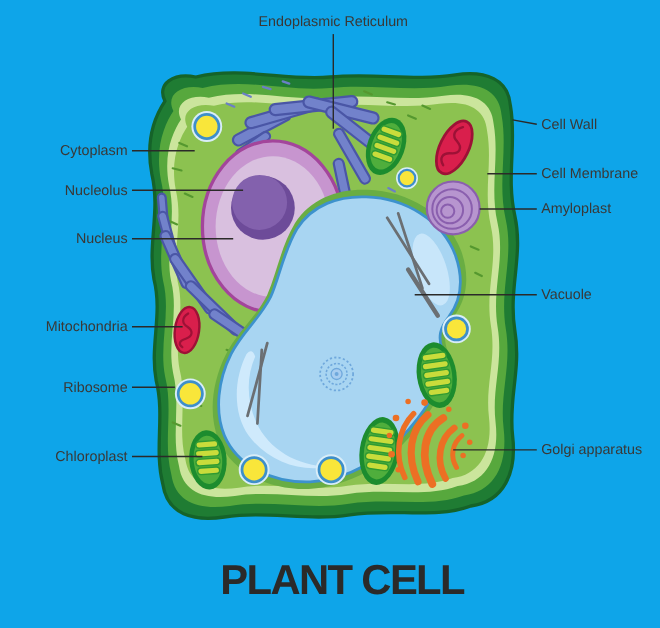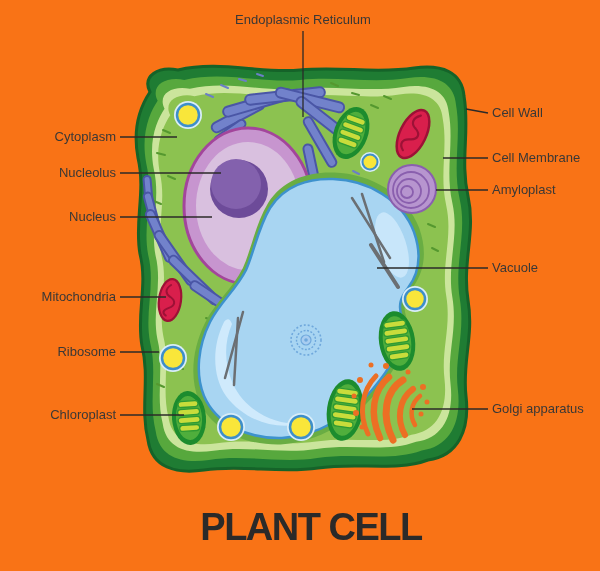--- a/index.html
+++ b/index.html
@@ -1,16 +1,16 @@
 <!DOCTYPE html>
 <html><head>
 <meta charset="utf-8">
 <style>
   html,body{margin:0;padding:0;background:#ffffff;}
-  .stage{position:relative;width:600px;height:571px;background:#f97316;overflow:hidden;
+  .stage{position:relative;width:600px;height:571px;background:#0ea5e9;overflow:hidden;
          font-family:"Liberation Sans", sans-serif;}
   svg{display:block;}
   .lbl{font-family:"Liberation Sans", sans-serif;font-size:13px;fill:#3a3836;}
   .ttl{font-family:"Liberation Sans", sans-serif;font-size:38px;font-weight:bold;
        letter-spacing:-1.5px;fill:#2b2a29;}
   .leader{stroke:#2b2a29;stroke-width:1.3;fill:none;}
 </style>
 </head>
 <body>
 

